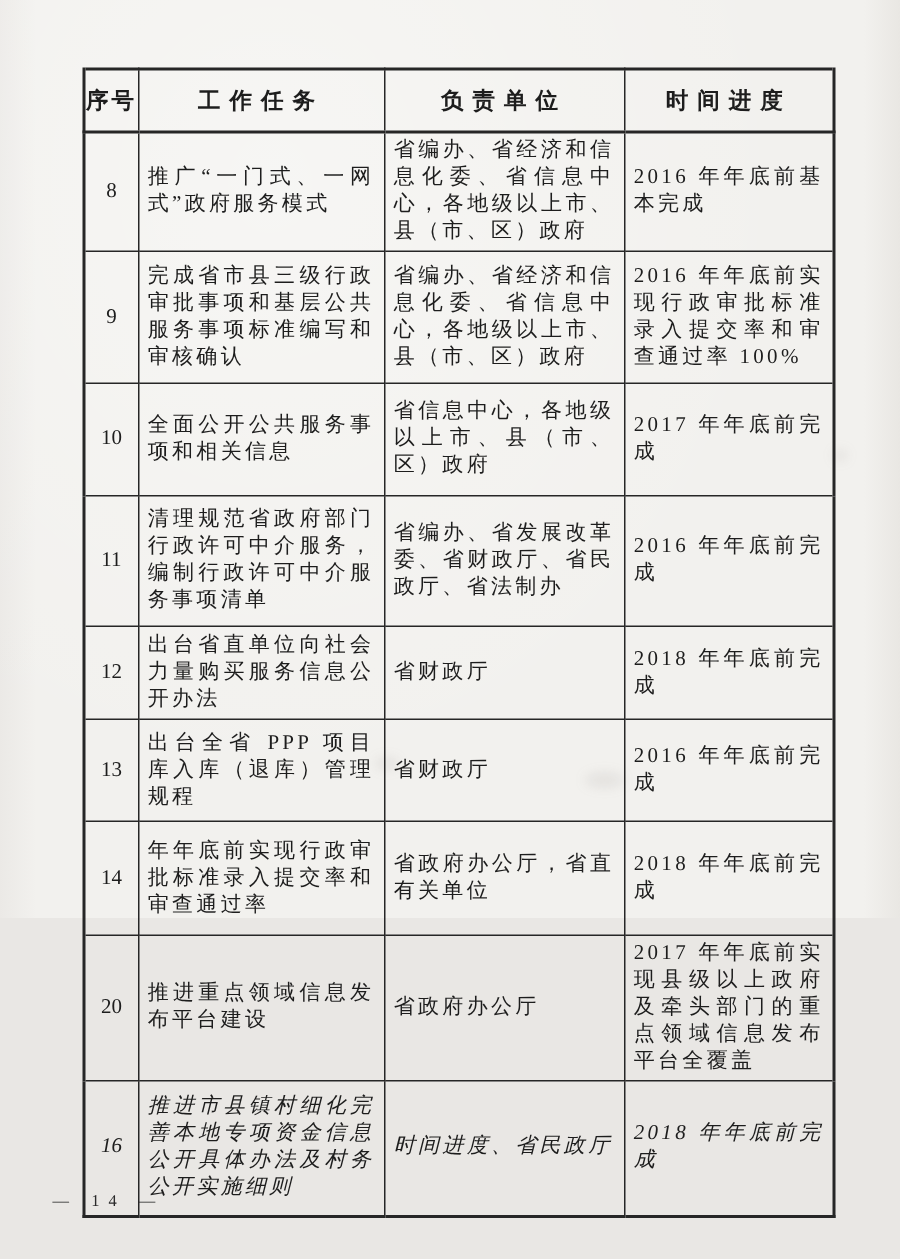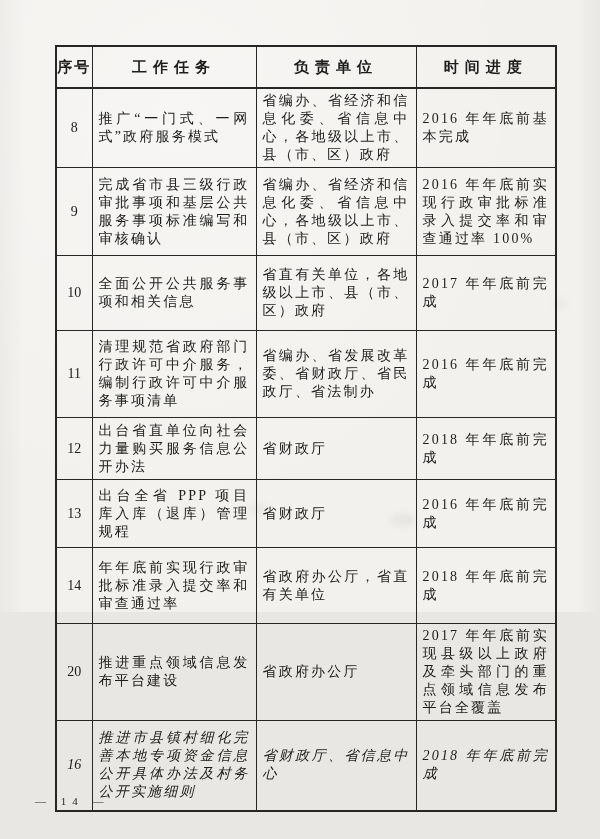--- a/index.html
+++ b/index.html
@@ -143,21 +143,21 @@
       </tr>
       <tr>
         <td class="no-cell">9</td>
         <td class="text-cell">完成省市县三级行政审批事项和基层公共服务事项标准编写和审核确认</td>
         <td class="text-cell">省编办、省经济和信息化委、省信息中心，各地级以上市、县（市、区）政府</td>
         <td class="text-cell">2016 年年底前实现行政审批标准录入提交率和审查通过率 100%</td>
       </tr>
       <tr>
         <td class="no-cell">10</td>
         <td class="text-cell">全面公开公共服务事项和相关信息</td>
-        <td class="text-cell">省直有关单位，各地级以上市、县（市、区）政府</td>
+        <td class="text-cell">省信息中心，各地级以上市、县（市、区）政府</td>
         <td class="text-cell">2017 年年底前完成</td>
       </tr>
       <tr>
         <td class="no-cell">11</td>
         <td class="text-cell">清理规范省政府部门行政许可中介服务，编制行政许可中介服务事项清单</td>
         <td class="text-cell">省编办、省发展改革委、省财政厅、省民政厅、省法制办</td>
         <td class="text-cell">2016 年年底前完成</td>
       </tr>
       <tr>
         <td class="no-cell">12</td>
@@ -179,21 +179,21 @@
       </tr>
       <tr>
         <td class="no-cell">20</td>
         <td class="text-cell">推进重点领域信息发布平台建设</td>
         <td class="text-cell">省政府办公厅</td>
         <td class="text-cell">2017 年年底前实现县级以上政府及牵头部门的重点领域信息发布平台全覆盖</td>
       </tr>
       <tr>
         <td class="no-cell">16</td>
         <td class="text-cell">推进市县镇村细化完善本地专项资金信息公开具体办法及村务公开实施细则</td>
-        <td class="text-cell">省财政厅、省信息中心</td>
+        <td class="text-cell">时间进度、省民政厅</td>
         <td class="text-cell">2018 年年底前完成</td>
       </tr>
     </tbody>
   </table>
 
   <div class="page-footer">— 14 —</div>
 
 </div>
 
 </body></html>

